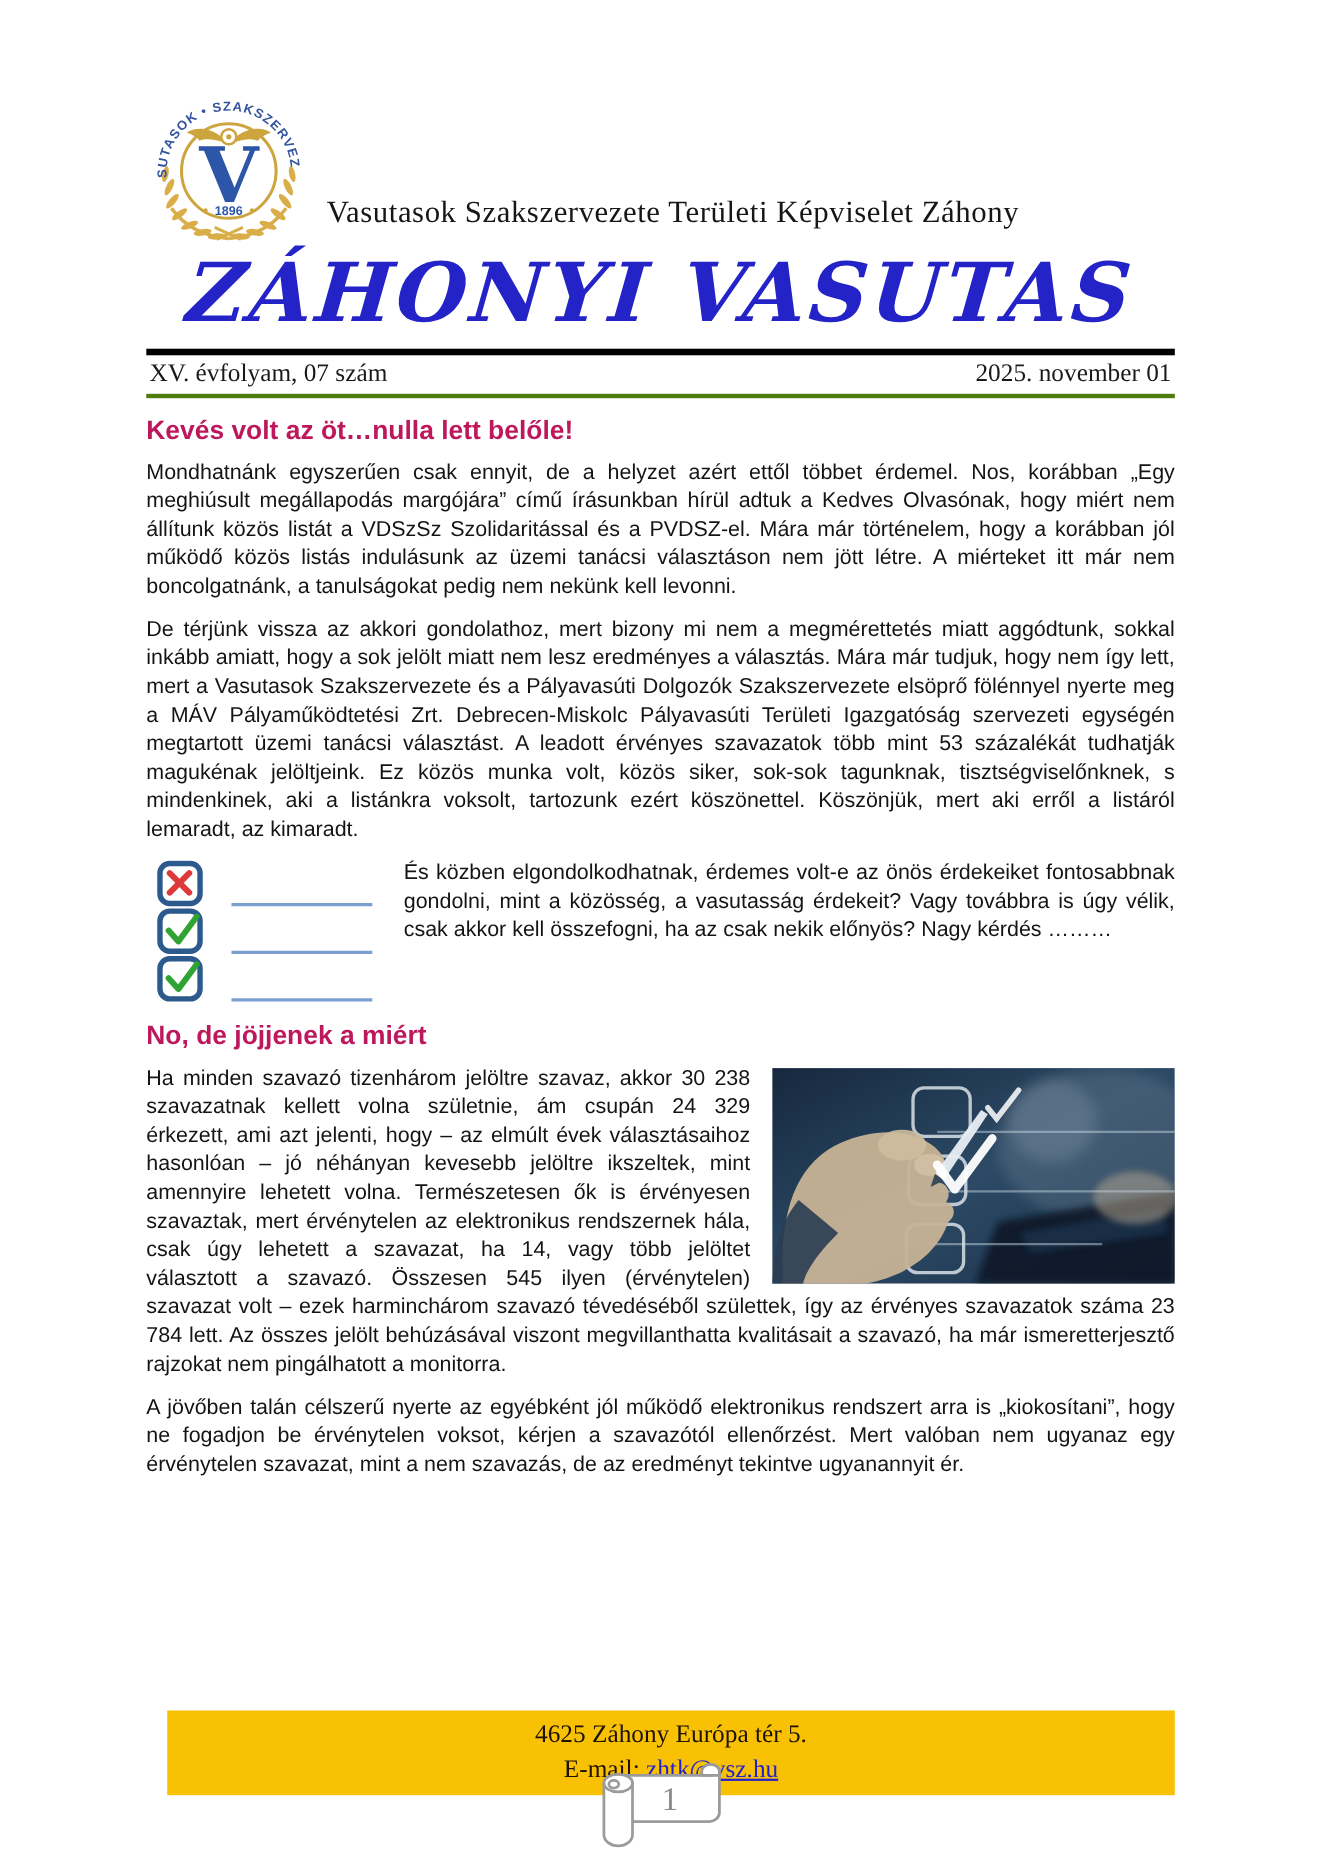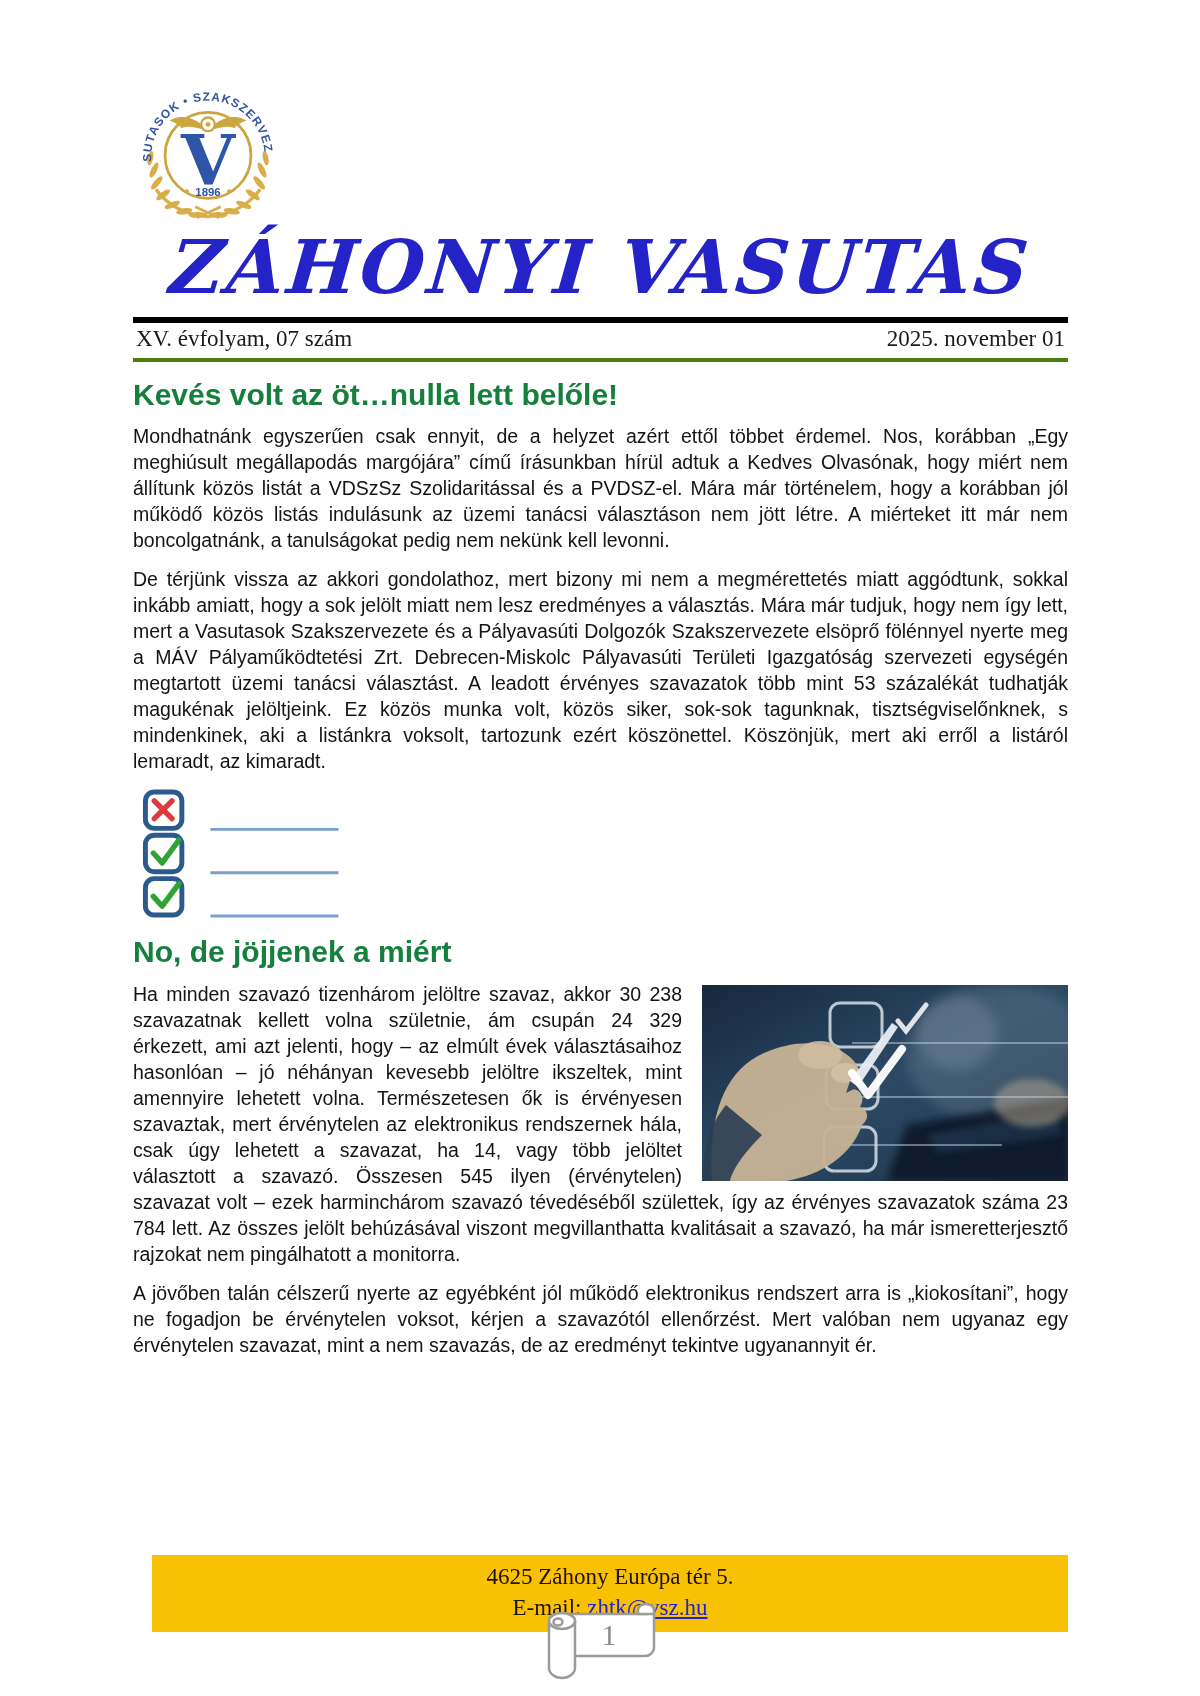--- a/index.html
+++ b/index.html
@@ -23,22 +23,22 @@
     color:var(--title-blue,#2323c8);
     transform:skewX(-5deg);
   }
   .issue-bar{
     margin-top:8px;border-top:6px solid #000;border-bottom:4px solid #4d7c0f;
     padding:3px 3px 6px 3px;display:flex;justify-content:space-between;
     font-family:"Liberation Serif",serif;font-size:23px;color:#1a1a1a;
   }
   
   h1,h2{
-    font-family:"Liberation Sans",sans-serif;font-weight:bold;color:#15803d;
-    font-size:30px;line-height:1.15;margin:16px 0 0 0;
+    font-family:"Liberation Sans",sans-serif;font-weight:bold;color:#be185d;
+    font-size:24px;line-height:1.15;margin:16px 0 0 0;
   }
   p.body{
     margin:11px 0 0 0;font-size:19.5px;line-height:26px;color:#141414;
     text-align:justify;
   }
   p.body + p.body{margin-top:13px;}
   .callout{margin-top:13px;display:flex;gap:24px;align-items:flex-start;}
   .callout .checklist{flex:0 0 auto;margin-top:2px;}
   .callout p.body{margin:0;flex:1;}
   .photo{float:right;width:366px;height:196px;margin:4px 0 8px 20px;display:block;}
@@ -94,20 +94,21 @@
         <path d="M75,76 C62,66 48,66 40,72 C47,74 51,77 53,80 C60,77 68,79 75,81 Z"></path>
         <path d="M89,76 C102,66 116,66 124,72 C117,74 113,77 111,80 C104,77 96,79 89,81 Z"></path>
         <circle cx="82" cy="76" r="7.5" fill="#ffffff" stroke="#cda53e" stroke-width="2.5"></circle>
         <circle cx="82" cy="76" r="2.6"></circle>
       </g>
 
       <text x="82" y="154" text-anchor="middle" font-size="12.5" font-weight="bold" fill="#2d55a8">1896</text>
       <circle cx="59" cy="149" r="2" fill="#cda53e"></circle>
       <circle cx="105" cy="149" r="2" fill="#cda53e"></circle>
     </svg>
+    <div class="org-line">Vasutasok Szakszervezete Területi Képviselet Záhony</div>
   </div>
 
   <div class="masthead-title">ZÁHONYI VASUTAS</div>
 
   <div class="issue-bar">
     <span>XV. évfolyam, 07 szám</span>
     <span>2025. november 01</span>
   </div>
 
   <h1>Kevés volt az öt…nulla lett belőle!</h1>
@@ -128,20 +129,21 @@
       <g stroke="#2fa433" stroke-width="5.5" fill="none" stroke-linecap="round" stroke-linejoin="round">
         <path d="M20,65 l9,10 l17,-23"></path>
         <path d="M20,109 l9,10 l17,-23"></path>
       </g>
       <g stroke="#7b9fd0" stroke-width="3">
         <line x1="78" y1="41" x2="208" y2="41"></line>
         <line x1="78" y1="85" x2="208" y2="85"></line>
         <line x1="78" y1="129" x2="208" y2="129"></line>
       </g>
     </svg>
+    <p class="body">És közben elgondolkodhatnak, érdemes volt-e az önös érdekeiket fontosabbnak gondolni, mint a közösség, a vasutasság érdekeit? Vagy továbbra is úgy vélik, csak akkor kell összefogni, ha az csak nekik előnyös? Nagy kérdés ………</p>
   </div>
 
   <h2>No, de jöjjenek a miért</h2>
 
   <p class="body">
     <svg class="photo" viewBox="0 0 366 196" aria-hidden="true">
       <defs>
         <linearGradient id="pbg" x1="0" y1="0" x2="1" y2="1">
           <stop offset="0" stop-color="#16283e"></stop>
           <stop offset="0.5" stop-color="#2c4a66"></stop>

